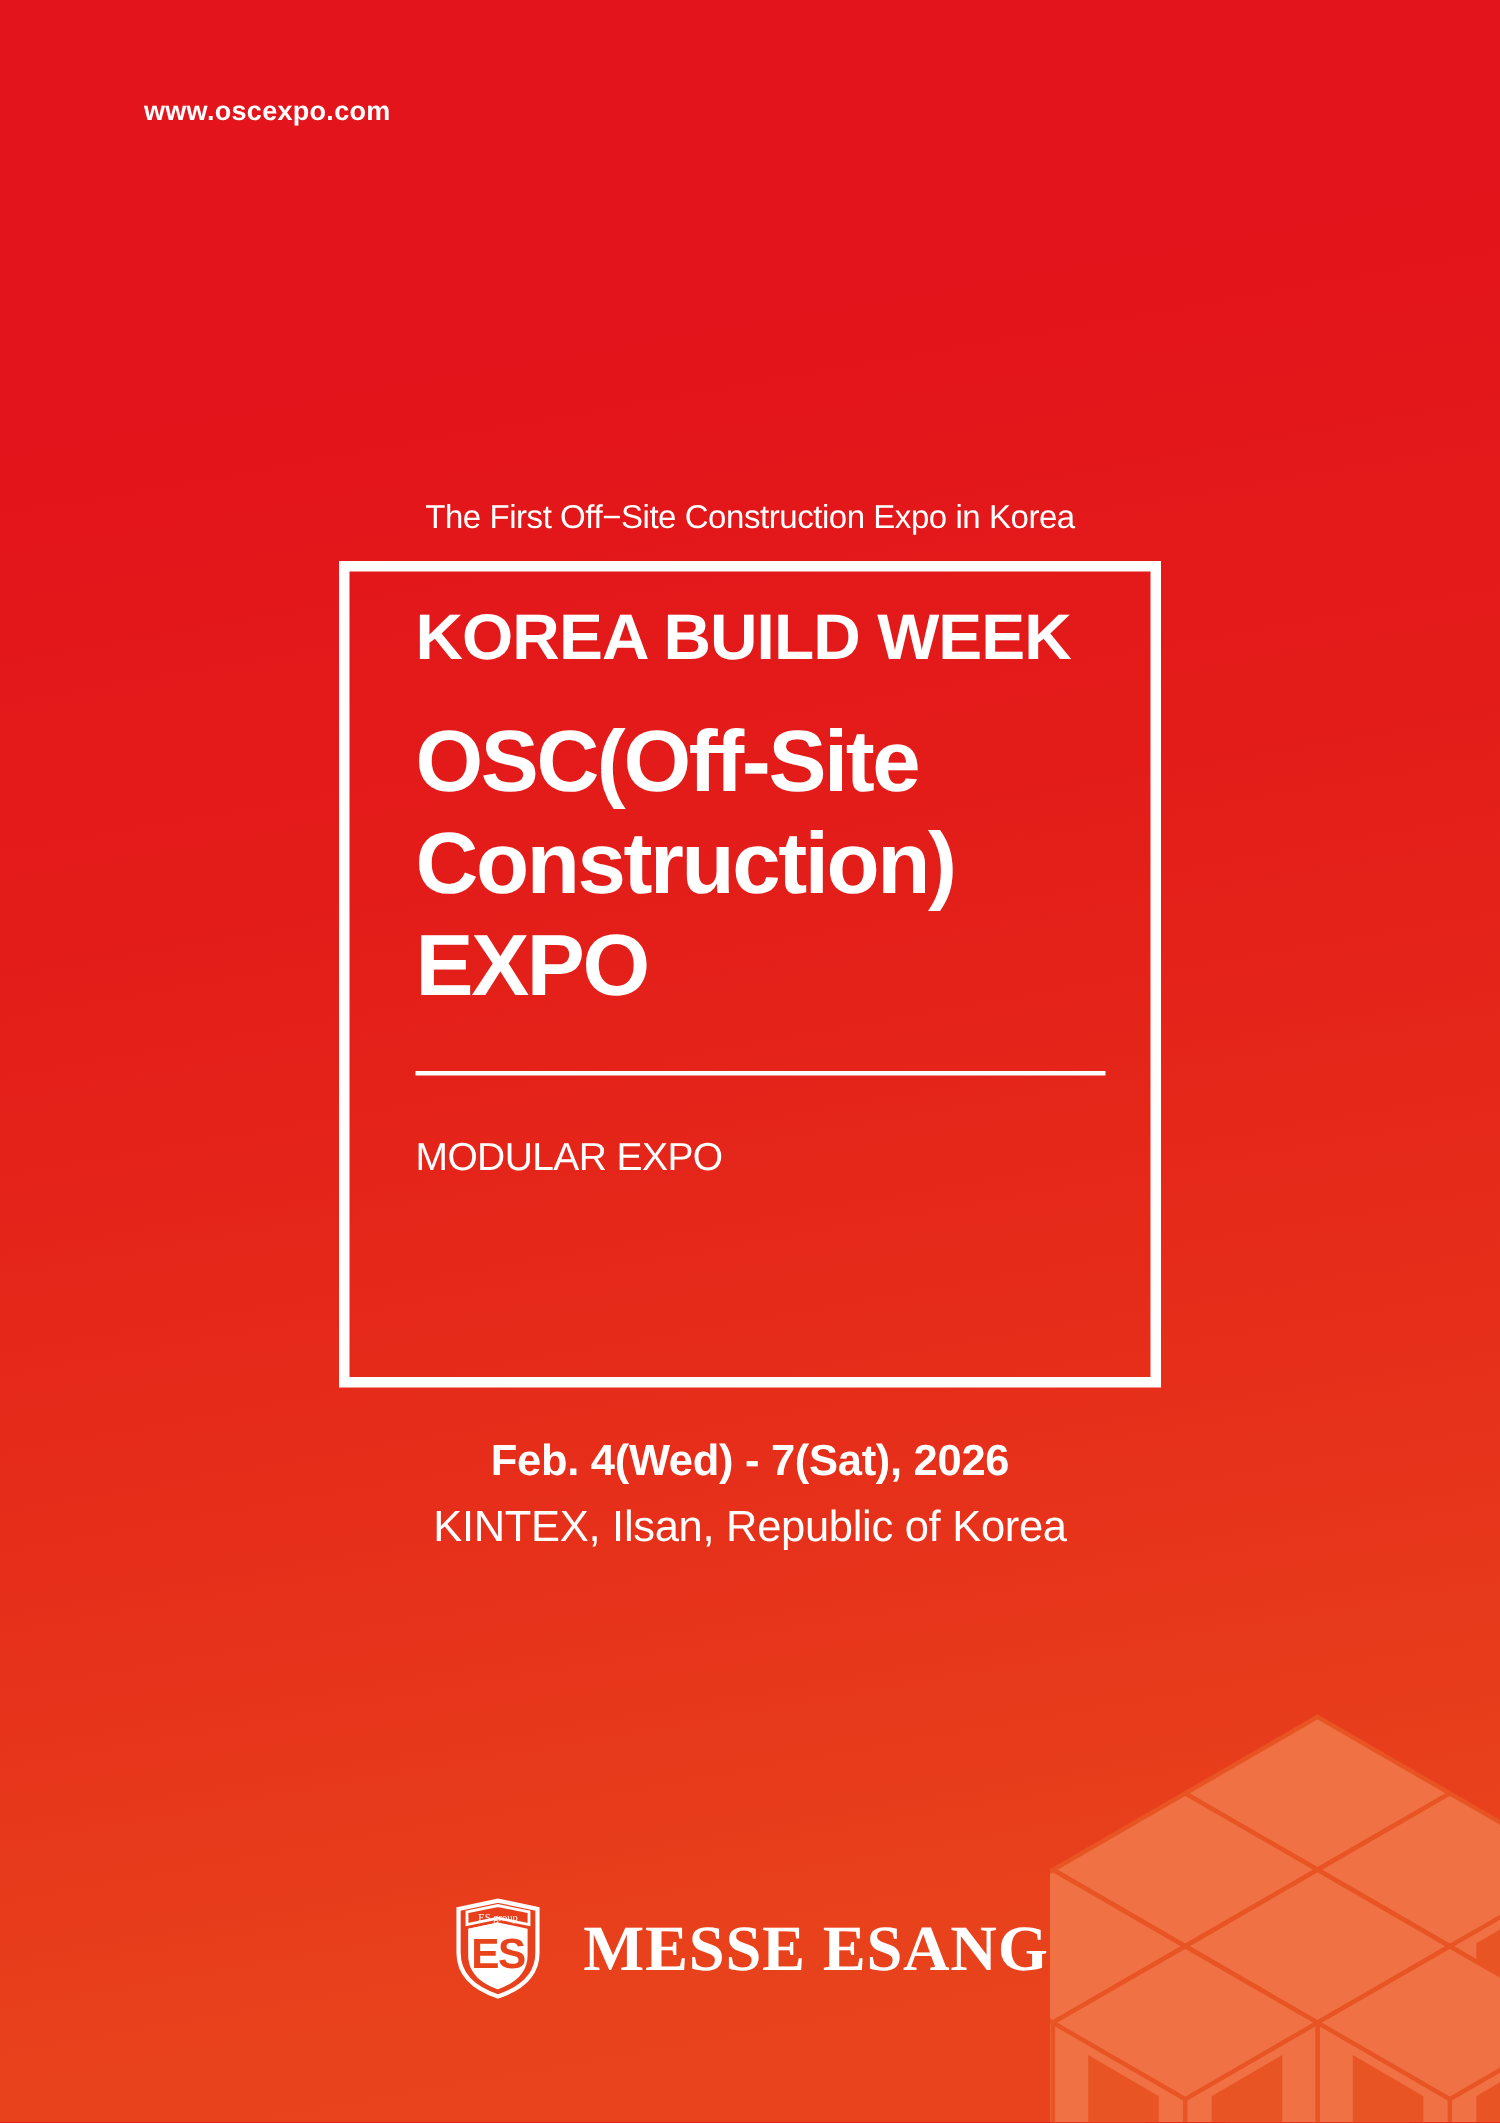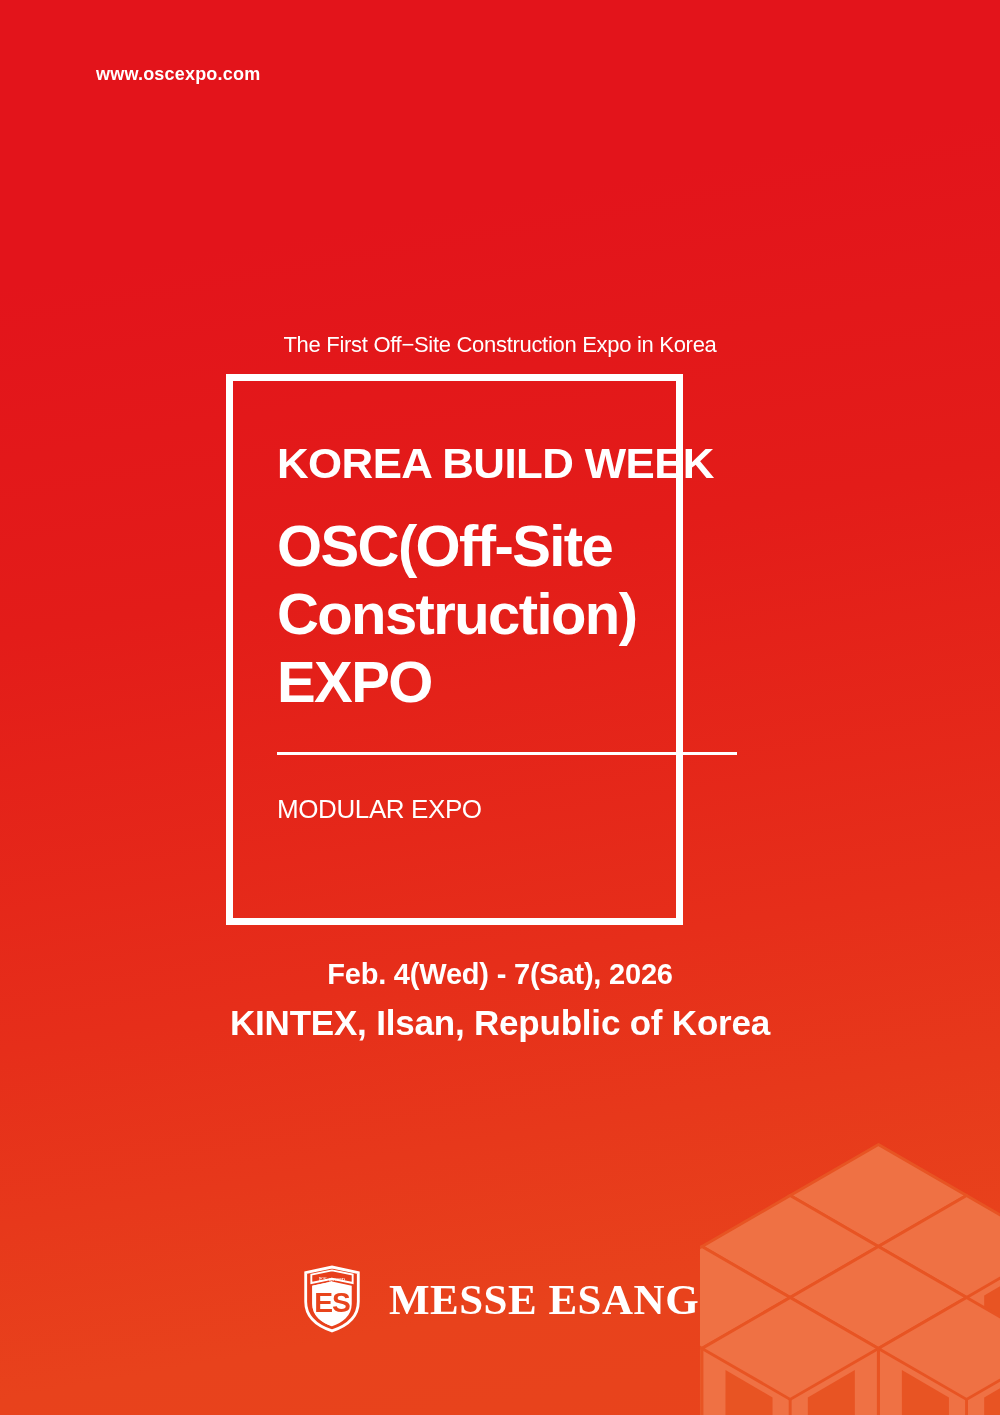--- a/index.html
+++ b/index.html
@@ -67,24 +67,24 @@
     font-weight:500;
     letter-spacing:-0.3px;
     white-space:nowrap;
   }
 
   
   #title-frame {
     position:absolute;
     left:226px;
     top:374px;
-    width:457px;
+    width:548px;
     height:551px;
     border:7px solid #ffffff;
-    padding:60px 44px 0 44px;
+    padding:22px 44px 0 44px;
   }
 
   #brand-line {
     color:#ffffff;
     font-size:43px;
     font-weight:bold;
     letter-spacing:-0.6px;
     white-space:nowrap;
     line-height:1.05;
     transform:scaleX(1.02);
@@ -127,22 +127,22 @@
     text-align:center;
     color:#ffffff;
   }
   #event-date {
     font-size:29px;
     font-weight:bold;
     letter-spacing:-0.2px;
     line-height:1.35;
   }
   #event-venue {
-    font-size:35px;
-    font-weight:bold;
+    font-size:29px;
+    font-weight:normal;
     letter-spacing:-0.2px;
     line-height:1.35;
     margin-top:5px;
   }
 
   
   #organizer {
     position:absolute;
     left:0;
     right:0;

